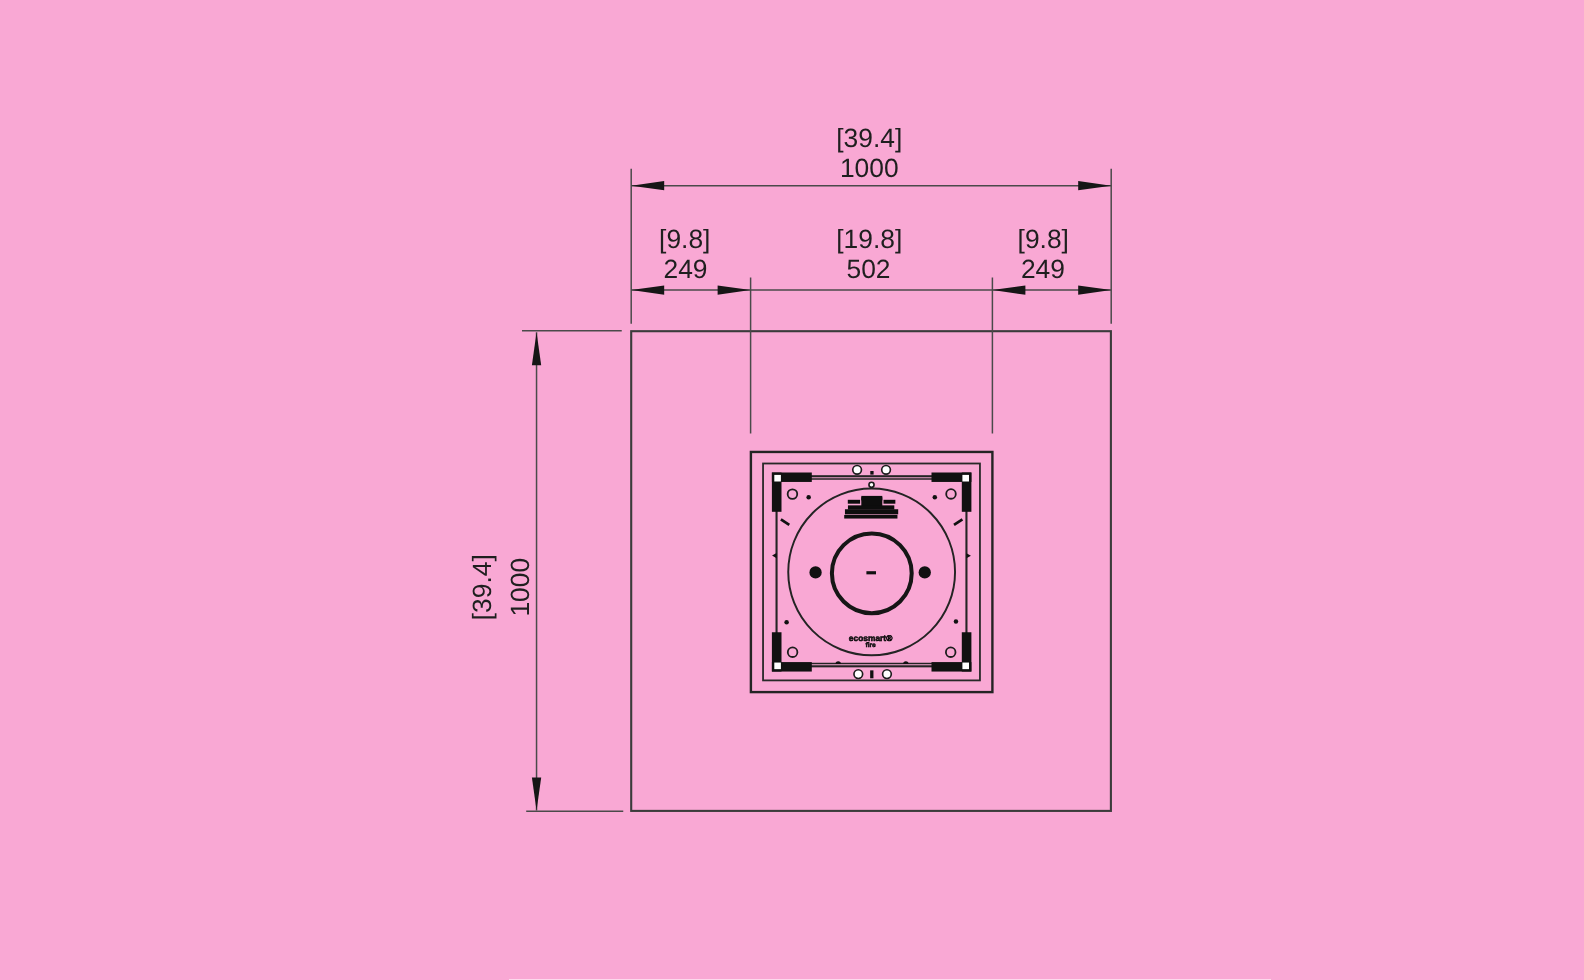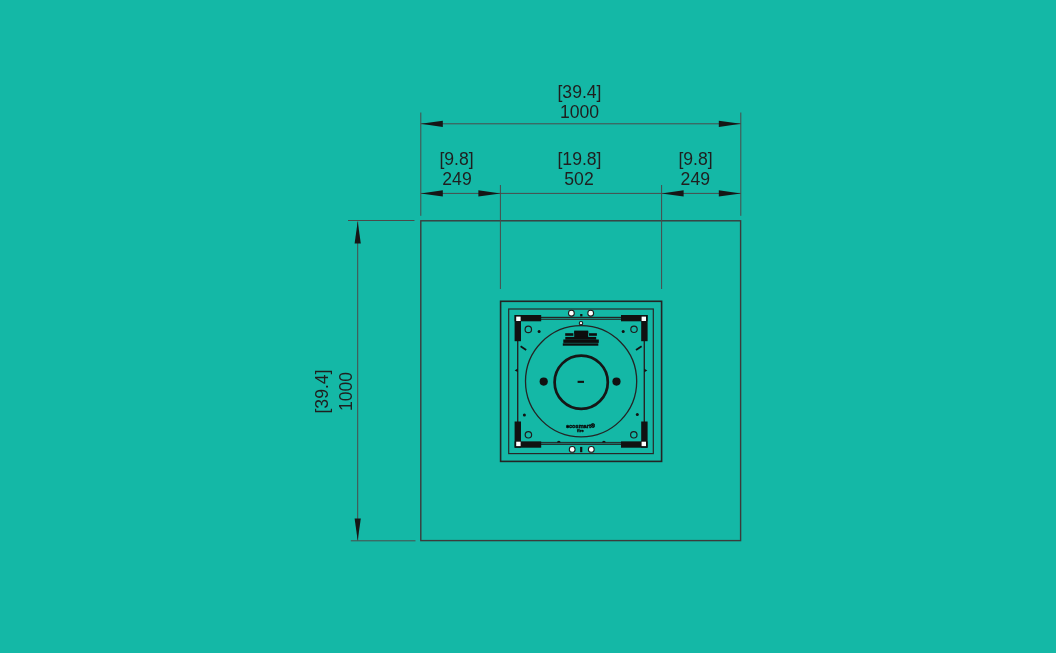--- a/index.html
+++ b/index.html
@@ -1,16 +1,16 @@
 <!DOCTYPE html>
 <html><head>
 <meta charset="utf-8">
 <style>
   html,body{margin:0;padding:0;background:#ffffff;}
-  .page{position:relative;width:1056px;height:653px;background:#14b8a6;overflow:hidden;}
+  .page{position:relative;width:1056px;height:653px;background:#f9a8d4;overflow:hidden;}
   svg{position:absolute;left:0;top:0;}
   text{font-family:"Liberation Sans", sans-serif;fill:#1f1f1f;}
 </style>
 </head>
 <body>
 <div class="page">
 <svg width="1056" height="653" viewBox="0 0 1056 653">
 
   <rect x="420.8" y="220.8" width="319.8" height="319.8" fill="none" stroke="#3b3b3b" stroke-width="1.4"></rect>
 

